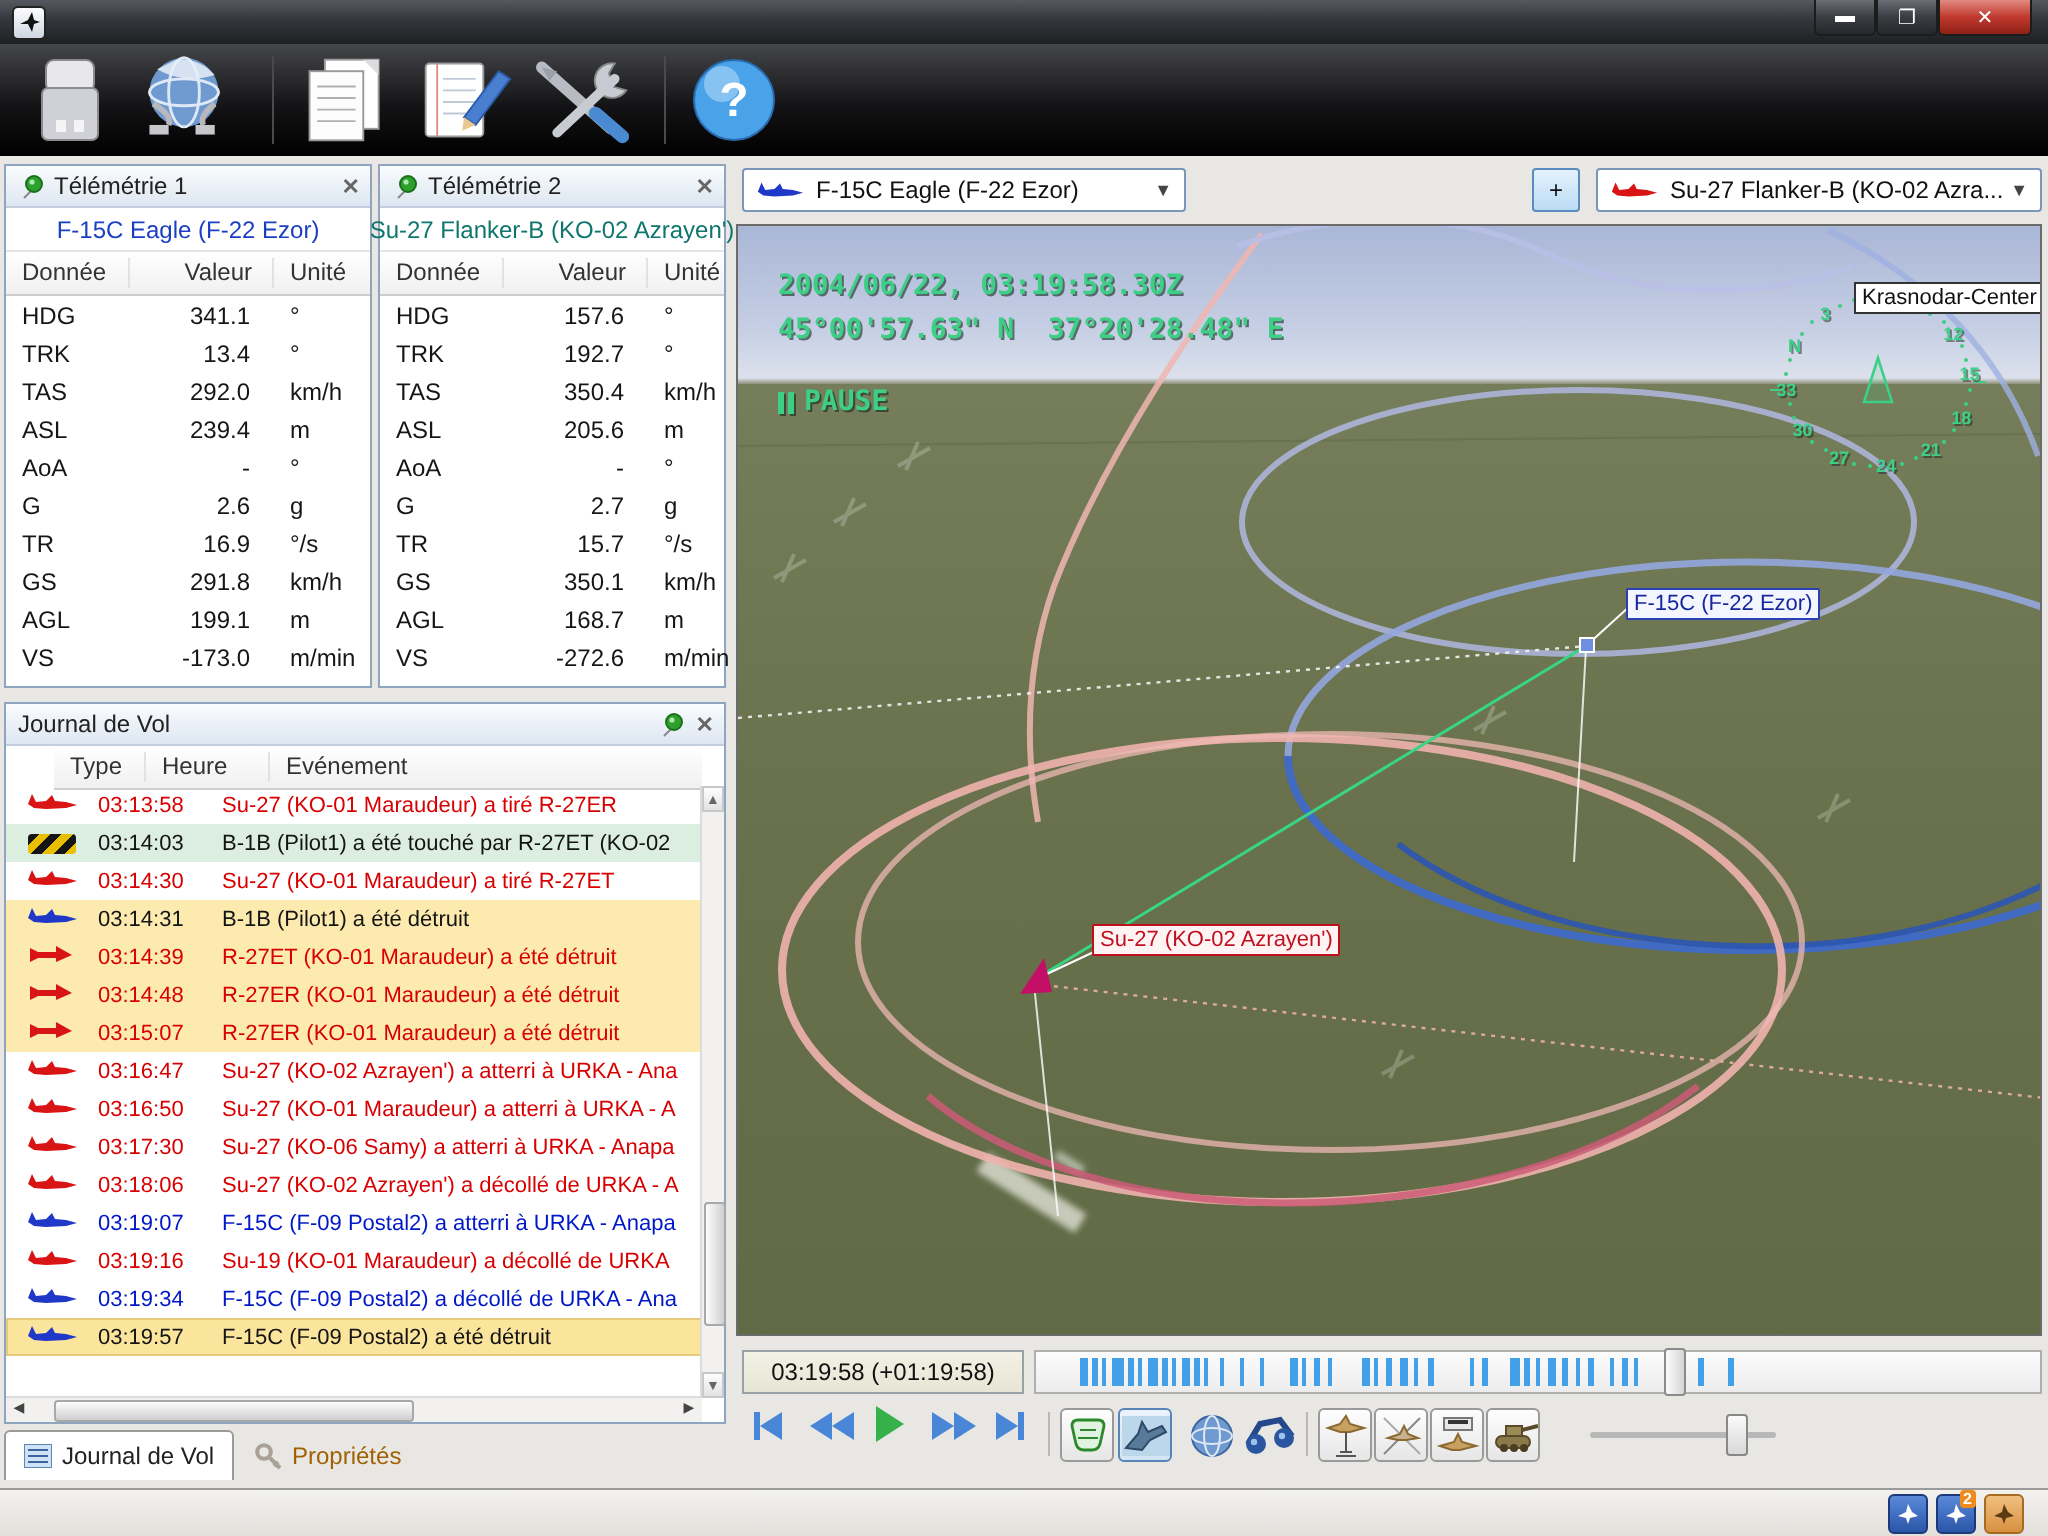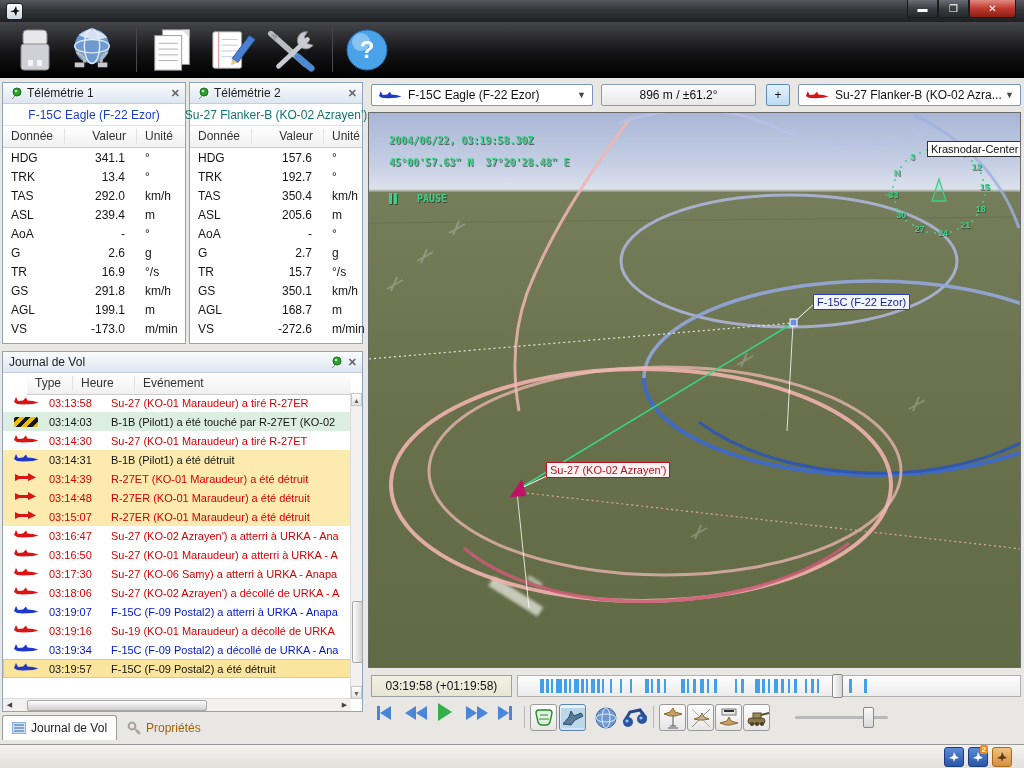--- a/index.html
+++ b/index.html
@@ -70,22 +70,22 @@
   .combo svg{width:24px;height:10px;margin-right:6px;}
   .pushbtn{position:absolute;top:84px;height:22px;border:1px solid #8a9ab0;border-radius:2px;box-sizing:border-box;
     background:linear-gradient(#fbfbfb,#e8e8e8);display:flex;align-items:center;justify-content:center;font-size:12px;color:#111;}
   #plus-button{background:linear-gradient(#e4f2fd,#bcdcf5);border-color:#5a8cc0;}
   
   #scene{position:absolute;left:368px;top:112px;width:653px;height:556px;overflow:hidden;
     border:1px solid #6b6b6b;box-sizing:border-box;
     background:linear-gradient(#a9b6d6 0,#c6cfe4 52px,#dce1ec 76px,#8e9077 79px,#757d5a 14%,#68714b 55%,#606a45 100%);}
   #scene svg.trails{position:absolute;left:0;top:0;}
   .hud{position:absolute;color:#3ecf87;font-family:"DejaVu Sans Mono",monospace;font-weight:bold;
-    font-size:10px;text-shadow:1px 1px 0 rgba(20,40,30,.6);white-space:pre;}
-  #pause-ind{display:flex;align-items:center;gap:20px;}
+    font-size:14px;text-shadow:1px 1px 0 rgba(20,40,30,.6);white-space:pre;}
+  #pause-ind{display:flex;align-items:center;gap:5px;}
   #pause-ind .bars{display:flex;gap:2px;}
   #pause-ind .bars i{width:3px;height:11px;background:#3ecf87;box-shadow:1px 1px 0 rgba(20,40,30,.6);}
   .tag{position:absolute;font-size:11px;padding:0 3px;height:14px;line-height:14px;white-space:nowrap;border-radius:1px;}
   #tag-blue{color:#16279e;background:#f3f6ff;border:1px solid #2a3fb8;}
   #tag-red{color:#c01020;background:#fff3f3;border:1px solid #c01020;}
   #airport-tag{position:absolute;left:558px;top:28px;height:14px;line-height:14px;background:#fff;
     border:1px solid #333;color:#111;font-size:11px;padding:0 3px;white-space:nowrap;}
   #compass{position:absolute;left:512px;top:30px;width:116px;height:100px;}
   .cpt{position:absolute;color:#3ecf87;font-size:9px;font-weight:bold;transform:translate(-50%,-50%);
     text-shadow:1px 1px 0 rgba(20,40,30,.5);}
@@ -470,23 +470,20 @@
       <span class="arrow" style="right:0">▶</span>
     </div>
   </div>
 
   <div class="combo" style="left:371px;width:222px">
     <svg viewBox="0 0 26 10">
       <path d="M1,6 L3,1 L5,5 L10,4.5 L13,1.5 L14.5,4.5 L20,5 L25.5,6.5 L20,8 L10,8.5 L4,8 Z" fill="#2038c8"></path>
     </svg>
     <span>F-15C Eagle (F-22 Ezor)</span>
     <span class="caret">▼</span>
-  </div>
-  <div class="pushbtn" style="left:601px;width:155px">
-    <span>896 m / ±61.2°</span>
   </div>
   <div class="pushbtn" id="plus-button" style="left:766px;width:24px">
     <span>+</span>
   </div>
   <div class="combo" style="left:798px;width:223px">
     <svg viewBox="0 0 26 10">
       <path d="M1,6 L3,1 L5,5 L10,4.5 L13,1.5 L14.5,4.5 L20,5 L25.5,6.5 L20,8 L10,8.5 L4,8 Z" fill="#d81414"></path>
     </svg>
     <span>Su-27 Flanker-B (KO-02 Azra...</span>
     <span class="caret">▼</span>

